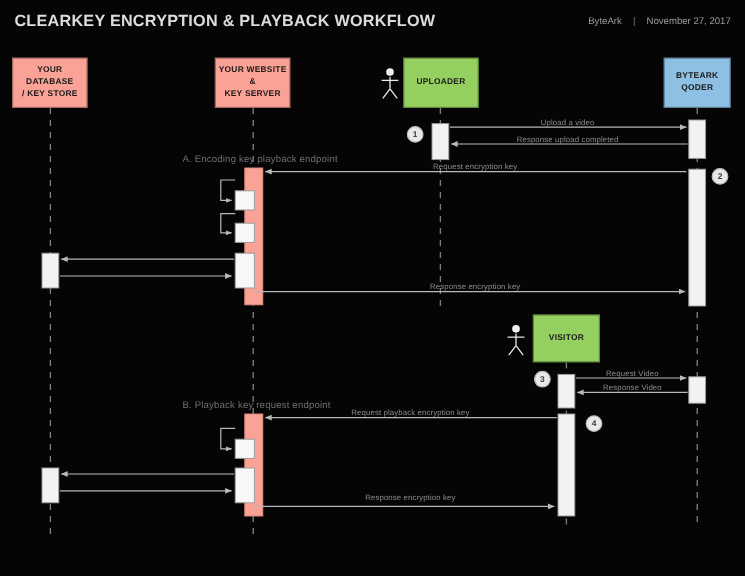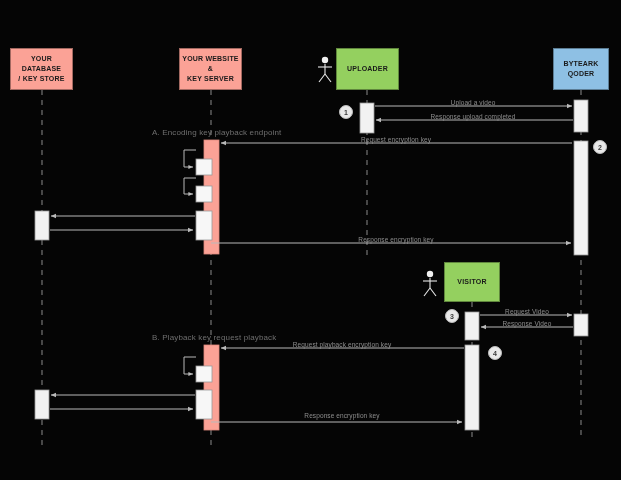--- a/index.html
+++ b/index.html
@@ -94,20 +94,28 @@
     align-items: center;
     justify-content: center;
     border: 1px solid #bdbdbd;
   }
 </style>
 </head>
 <body>
 
 <div id="page">
 
+  <div id="header">
+    <div id="page-title">CLEARKEY ENCRYPTION &amp; PLAYBACK WORKFLOW</div>
+    <div id="header-meta">
+      <span>ByteArk</span>
+      <span class="sep">|</span>
+      <span>November 27, 2017</span>
+    </div>
+  </div>
 
   <svg id="canvas" viewBox="0 0 621 480" xmlns="http://www.w3.org/2000/svg">
     <defs>
       <marker id="arrow" markerWidth="6" markerHeight="6" refX="5.4" refY="3" orient="auto" markerUnits="userSpaceOnUse">
         <path d="M0,0.6 L5.6,3 L0,5.4 z" fill="#b9b9b9"></path>
       </marker>
       <marker id="arrowS" markerWidth="5" markerHeight="5" refX="4.6" refY="2.5" orient="auto" markerUnits="userSpaceOnUse">
         <path d="M0,0.5 L4.8,2.5 L0,4.5 z" fill="#b9b9b9"></path>
       </marker>
     </defs>
@@ -201,21 +209,21 @@
       <div>BYTEARK</div>
       <div>QODER</div>
     </div>
   </div>
 
   <div class="pbox" style="left:444px; top:262px; width:56px; height:40px; background:#94d05f;">
     <div>VISITOR</div>
   </div>
 
   <div class="section-label" style="left:152px; top:128px;">A. Encoding key playback endpoint</div>
-  <div class="section-label" style="left:152px; top:333px;">B. Playback key request playback</div>
+  <div class="section-label" style="left:152px; top:333px;">B. Playback key request endpoint</div>
 
   <div class="mlabel center" style="left:473px; top:99px;">Upload a video</div>
   <div class="mlabel center" style="left:473px; top:113px;">Response upload completed</div>
   <div class="mlabel center" style="left:396px; top:136px;">Request encryption key</div>
   <div class="mlabel center" style="left:396px; top:236px;">Response encryption key</div>
   <div class="mlabel center" style="left:527px; top:308px;">Request Video</div>
   <div class="mlabel center" style="left:527px; top:320px;">Response Video</div>
   <div class="mlabel center" style="left:342px; top:341px;">Request playback encryption key</div>
   <div class="mlabel center" style="left:342px; top:412px;">Response encryption key</div>
 

